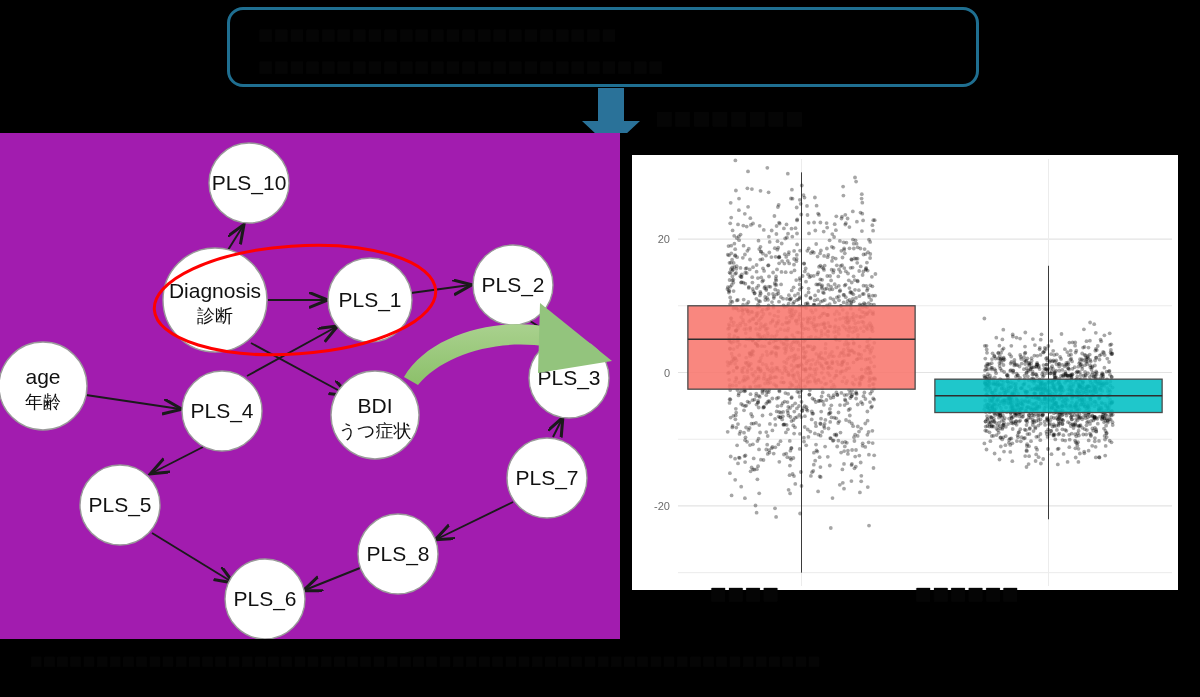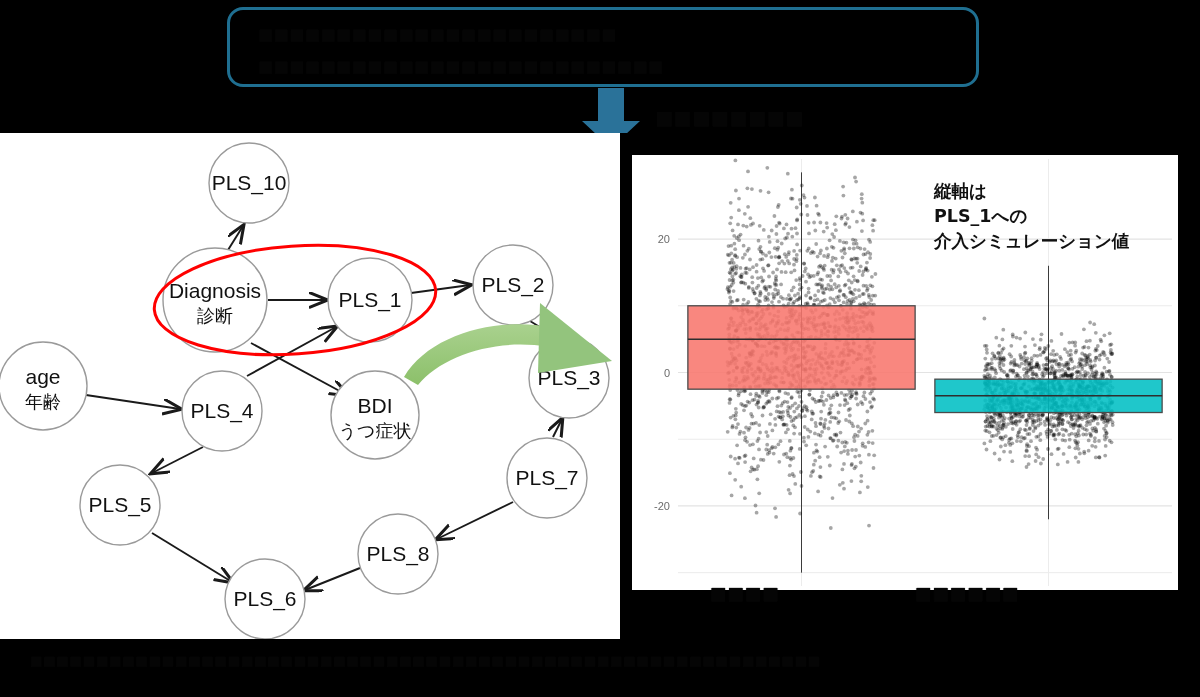--- a/index.html
+++ b/index.html
@@ -17,21 +17,21 @@
       padding:8px 28px;white-space:pre-line;}
 
   
   #down-arrow{position:absolute;left:580px;top:88px;width:62px;height:62px;}
 
   #arrow-caption{position:absolute;left:655px;top:96px;width:300px;height:46px;}
   #arrow-caption .redacted-text{font-size:30px;line-height:44px;}
 
   
   #diagram-area{position:absolute;left:0px;top:133px;width:620px;height:506px;
-      background:#ffffff;overflow:hidden;}
+      background:#a21caf;overflow:hidden;}
   #diagram-svg{position:absolute;left:0;top:0;}
 
   
   #chart-area{position:absolute;left:620px;top:133px;width:570px;height:506px;background:#000;}
   #chart-panel{position:absolute;left:12px;top:22px;width:546px;height:435px;background:#fff;}
   #chart-svg{position:absolute;left:0;top:0;}
 
   #chart-note{position:absolute;left:302px;top:24px;width:250px;
       font-size:17.5px;font-weight:bold;color:#111;line-height:25px;
       font-family:"DejaVu Sans",sans-serif;white-space:pre-line;}
@@ -3172,23 +3172,20 @@
               <circle cx="420.4" cy="206.3" r="1.9"></circle>
               <circle cx="450.2" cy="198.5" r="1.9"></circle>
               <circle cx="390.6" cy="253.7" r="1.9"></circle>
               <circle cx="371.8" cy="249.4" r="1.9"></circle>
               <circle cx="384.0" cy="221.7" r="1.9"></circle>
             </g>
             <rect x="302.88" y="224.171875" width="227.24" height="33.359375" fill="#00bfc4" fill-opacity="0.88" stroke="#4a4a4a" stroke-width="1.3"></rect>
             <line x1="302.88" x2="530.12" y1="240.8515625" y2="240.8515625" stroke="#2e2e2e" stroke-width="1.5"></line>
           </g>
         </svg>
-      <div id="chart-note">縦軸は
-PLS_1への
-介入シミュレーション値</div>
     </div>
   </div>
 
   <div id="xlabels">
     <div id="xlab-0" class="redacted-text">■■■■</div>
     <div id="xlab-1" class="redacted-text">■■■■■■</div>
   </div>
 
   <div id="bottom-caption">
     <div class="redacted-text">■■■■■■■■■■■■■■■■■■■■■■■■■■■■■■■■■■■■■■■■■■■■■■■■■■■■■■■■■■■■</div>

